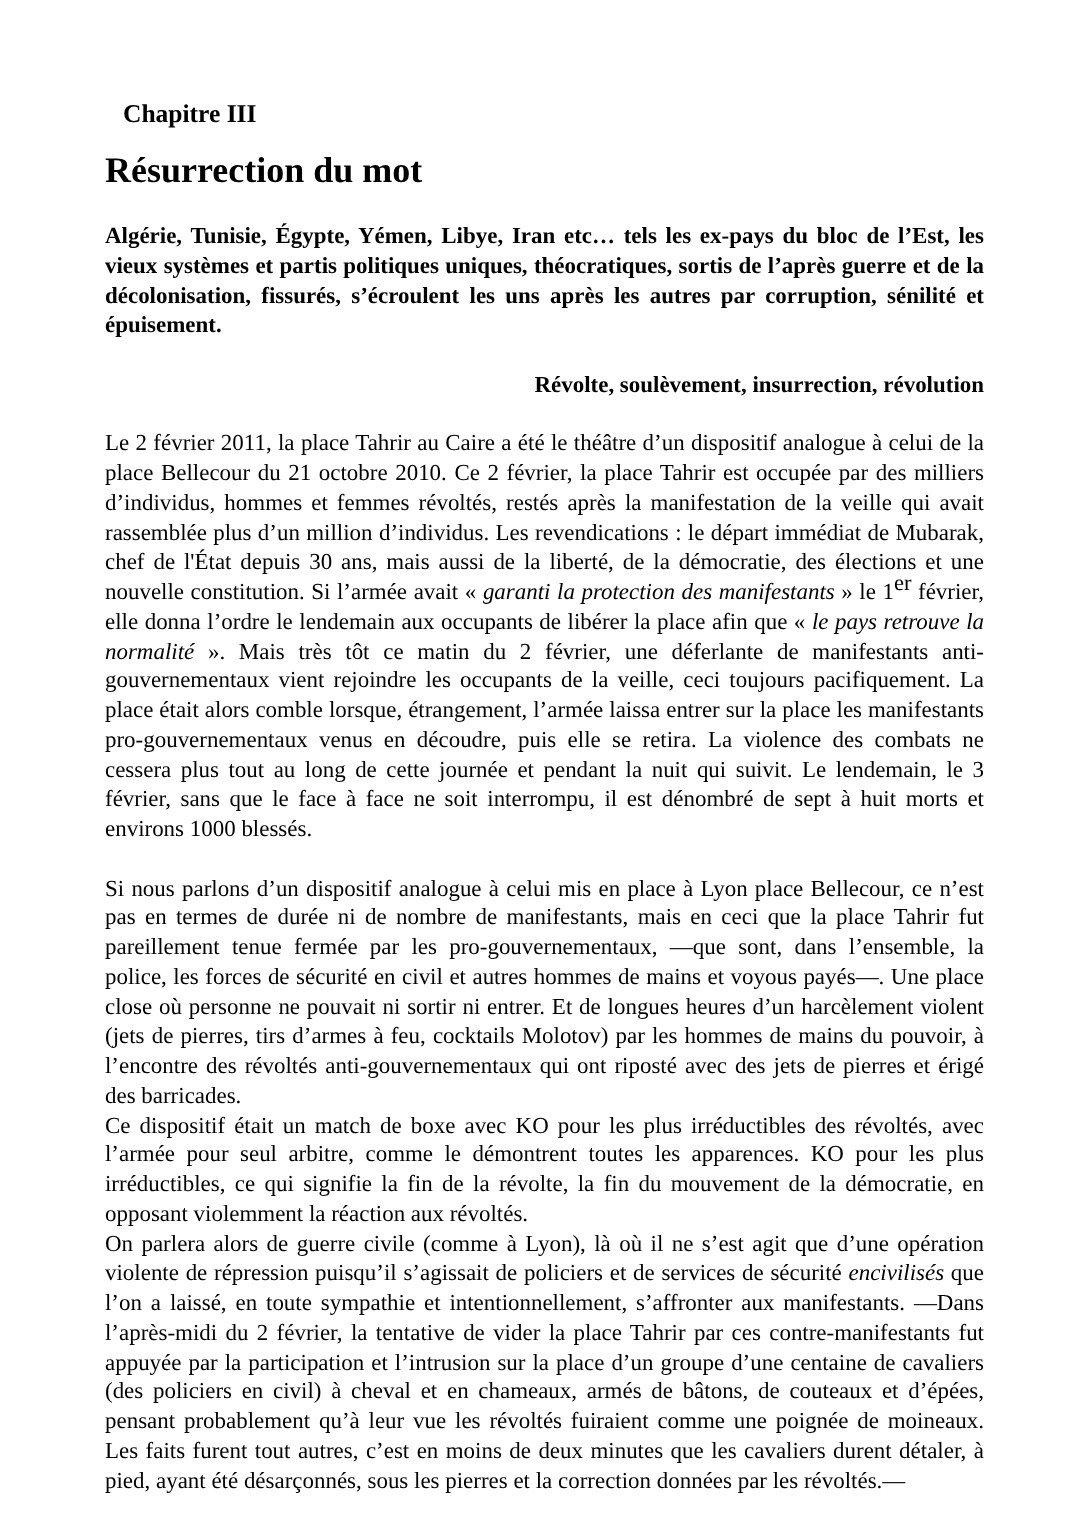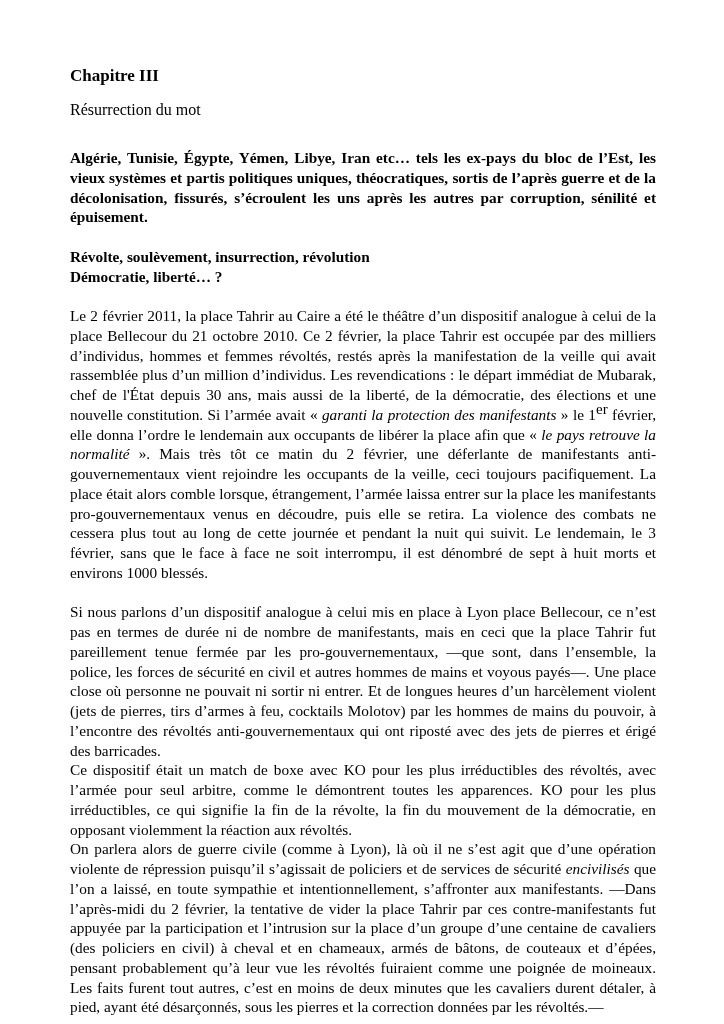--- a/index.html
+++ b/index.html
@@ -1,42 +1,41 @@
 <!DOCTYPE html>
 <html><head>
 <meta charset="utf-8">
 <style>
   html, body { margin: 0; padding: 0; background: #ffffff; }
   body { width: 724px; height: 1024px; overflow: hidden; position: relative; }
   .page {
     position: absolute; left: 70px; top: 0; width: 586px;
     font-family: "Liberation Serif", serif; color: #000;
   }
-  .chapter { position: absolute; top: 66px; left: 0; font-size: 17px; font-weight: bold; margin: 0; }
-  .title { position: absolute; top: 101px; left: 0; font-size: 16px; font-weight: normal; margin: 0; }
+  .chapter { position: absolute; top: 66px; left: 12px; font-size: 17px; font-weight: bold; margin: 0; }
+  .title { position: absolute; top: 101px; left: 0; font-size: 24px; font-weight: bold; margin: 0; }
   .body { position: absolute; top: 148px; left: 0; width: 586px; font-size: 15.3px; line-height: 19.75px; }
   .body p { margin: 0; text-align: justify; font-family: Liberation Serif, serif; }
   .lead { font-weight: bold; }
   .gap { height: 19.75px; }
   .bold { font-weight: bold; }
   sup { font-size: 15px; line-height: 0; vertical-align: 6px; }
   i { font-style: italic; }
 </style>
 </head>
 <body>
 
 <div class="page">
   <h2 class="chapter">Chapitre III</h2>
   <h1 class="title">Résurrection du mot</h1>
 
   <div class="body">
     <p class="lead">Algérie, Tunisie, Égypte, Yémen, Libye, Iran etc… tels les ex-pays du bloc de l’Est, les vieux systèmes et partis politiques uniques, théocratiques, sortis de l’après guerre et de la décolonisation, fissurés, s’écroulent les uns après les autres par corruption, sénilité et épuisement.</p>
     <div class="gap"></div>
-    <p class="bold" style="text-align:left">Révolte, soulèvement, insurrection, révolution</p>
-    <p class="bold" style="text-align:left">Démocratie, liberté… ?</p>
+    <p class="bold" style="text-align:right">Révolte, soulèvement, insurrection, révolution</p>
     <div class="gap"></div>
 
     <p><span>Le 2 février 2011, la place Tahrir au Caire a été le théâtre d’un dispositif analogue à celui de la place Bellecour du 21 octobre 2010. Ce 2 février, la place Tahrir est occupée par des milliers d’individus, hommes et femmes révoltés, restés après la manifestation de la veille qui avait rassemblée plus d’un million d’individus. Les revendications : le départ immédiat de Mubarak, chef de l'État depuis 30 ans, mais aussi de la liberté, de la démocratie, des élections et une nouvelle constitution. Si l’armée avait « </span><i>garanti la protection des manifestants</i><span> » le 1</span><sup>er</sup><span> février, elle donna l’ordre le lendemain aux occupants de libérer la place afin que « </span><i>le pays retrouve la normalité</i><span> ». Mais très tôt ce matin du 2 février, une déferlante de manifestants anti-gouvernementaux vient rejoindre les occupants de la veille, ceci toujours pacifiquement. La place était alors comble lorsque, étrangement, l’armée laissa entrer sur la place les manifestants pro-gouvernementaux venus en découdre, puis elle se retira. La violence des combats ne cessera plus tout au long de cette journée et pendant la nuit qui suivit. Le lendemain, le 3 février, sans que le face à face ne soit interrompu, il est dénombré de sept à huit morts et environs 1000 blessés.</span></p>
     <div class="gap"></div>
 
     <p>Si nous parlons d’un dispositif analogue à celui mis en place à Lyon place Bellecour, ce n’est pas en termes de durée ni de nombre de manifestants, mais en ceci que la place Tahrir fut pareillement tenue fermée par les pro-gouvernementaux, —que sont, dans l’ensemble, la police, les forces de sécurité en civil et autres hommes de mains et voyous payés—. Une place close où personne ne pouvait ni sortir ni entrer. Et de longues heures d’un harcèlement violent (jets de pierres, tirs d’armes à feu, cocktails Molotov) par les hommes de mains du pouvoir, à l’encontre des révoltés anti-gouvernementaux qui ont riposté avec des jets de pierres et érigé des barricades.</p>
     <p>Ce dispositif était un match de boxe avec KO pour les plus irréductibles des révoltés, avec l’armée pour seul arbitre, comme le démontrent toutes les apparences. KO pour les plus irréductibles, ce qui signifie la fin de la révolte, la fin du mouvement de la démocratie, en opposant violemment la réaction aux révoltés.</p>
     <p><span>On parlera alors de guerre civile (comme à Lyon), là où il ne s’est agit que d’une opération violente de répression puisqu’il s’agissait de policiers et de services de sécurité </span><i>encivilisés</i><span> que l’on a laissé, en toute sympathie et intentionnellement, s’affronter aux manifestants. —Dans l’après-midi du 2 février, la tentative de vider la place Tahrir par ces contre-manifestants fut appuyée par la participation et l’intrusion sur la place d’un groupe d’une centaine de cavaliers (des policiers en civil) à cheval et en chameaux, armés de bâtons, de couteaux et d’épées, pensant probablement qu’à leur vue les révoltés fuiraient comme une poignée de moineaux. Les faits furent tout autres, c’est en moins de deux minutes que les cavaliers durent détaler, à pied, ayant été désarçonnés, sous les pierres et la correction données par les révoltés.—</span></p>
     <div class="gap"></div>
 

